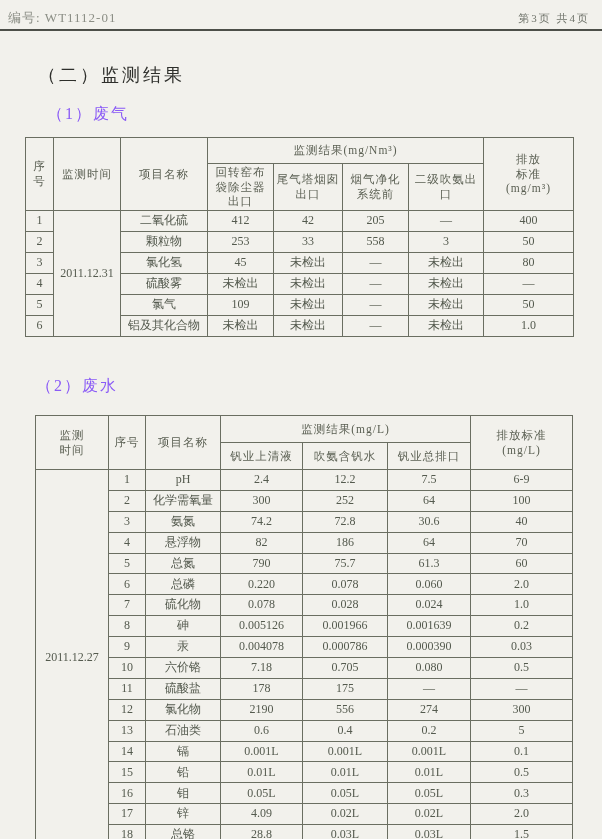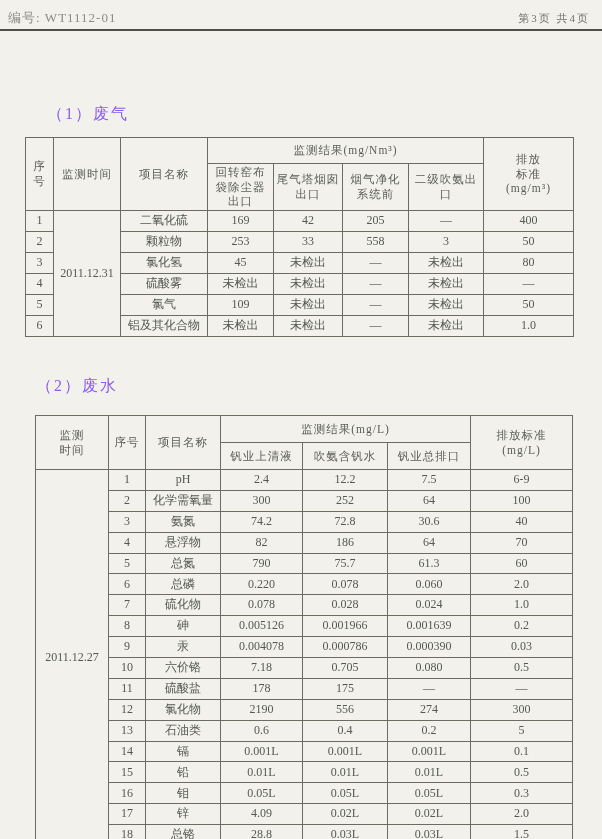--- a/index.html
+++ b/index.html
@@ -55,20 +55,21 @@
 <body>
 
 <div class="page">
 
   <div class="doc-header">
     <span class="doc-number">编号: WT1112-01</span>
     <span class="page-indicator">第3页 共4页</span>
   </div>
   <div class="header-rule"></div>
 
+  <div class="section-title">（二）监测结果</div>
   <div class="sub-title sub1">（1）废气</div>
 
   <table class="gas-table">
     <colgroup>
       <col style="width:28px">
         <col style="width:67px">
         <col style="width:87px">
       <col style="width:66px">
         <col style="width:69px">
         <col style="width:66px">
@@ -91,21 +92,21 @@
         <td class="hc">尾气塔烟囱出口</td>
         <td class="hc">烟气净化系统前</td>
         <td class="hc">二级吹氨出口</td>
       </tr>
     </thead>
     <tbody id="gas-body">
         <tr>
           <td>1</td>
           <td class="time" rowspan="6">2011.12.31</td>
           <td>二氧化硫</td>
-          <td>169</td>
+          <td>412</td>
           <td>42</td>
           <td>205</td>
           <td>—</td>
           <td>400</td>
         </tr>
         <tr>
           <td>2</td>
           <td>颗粒物</td>
           <td>253</td>
           <td>33</td>

